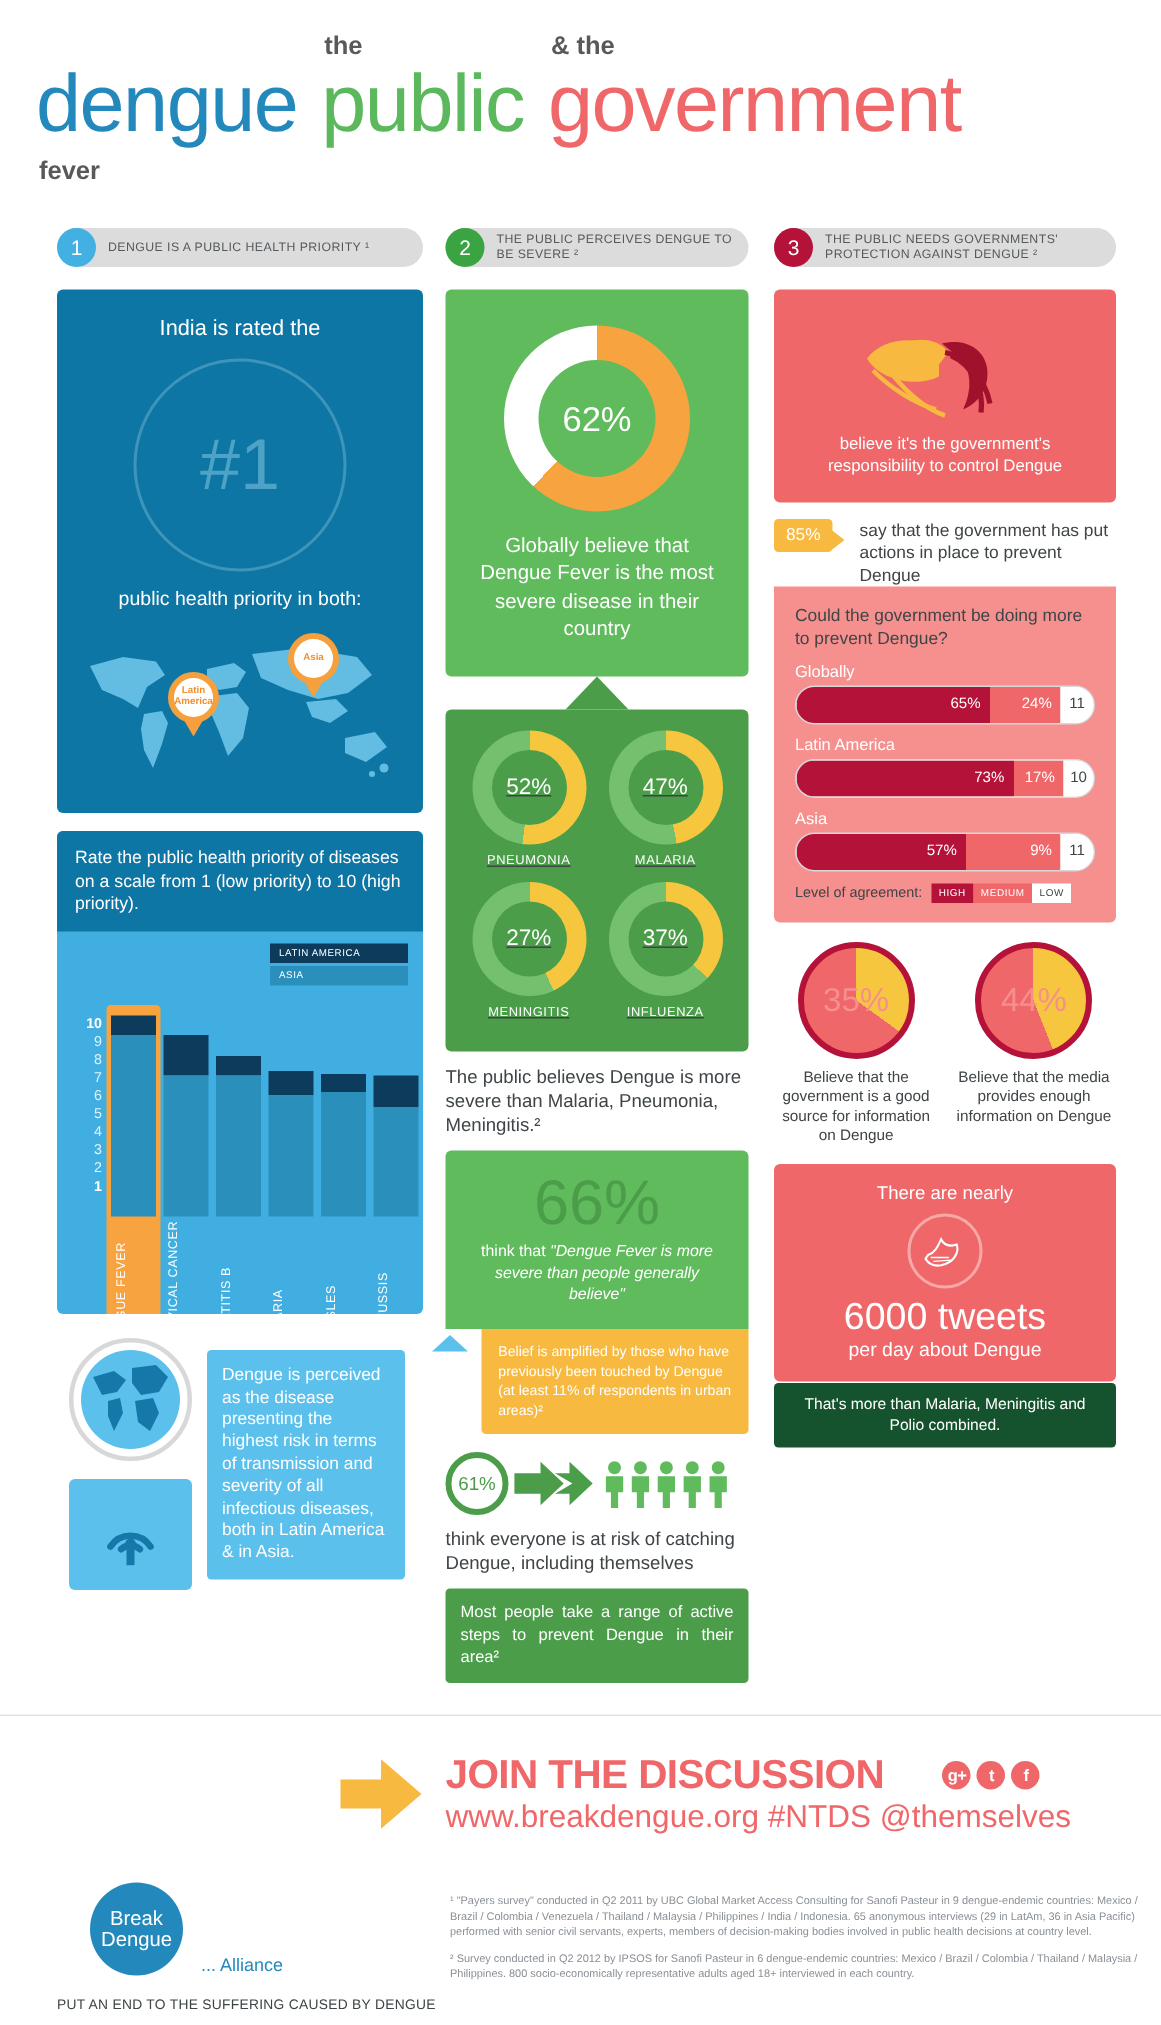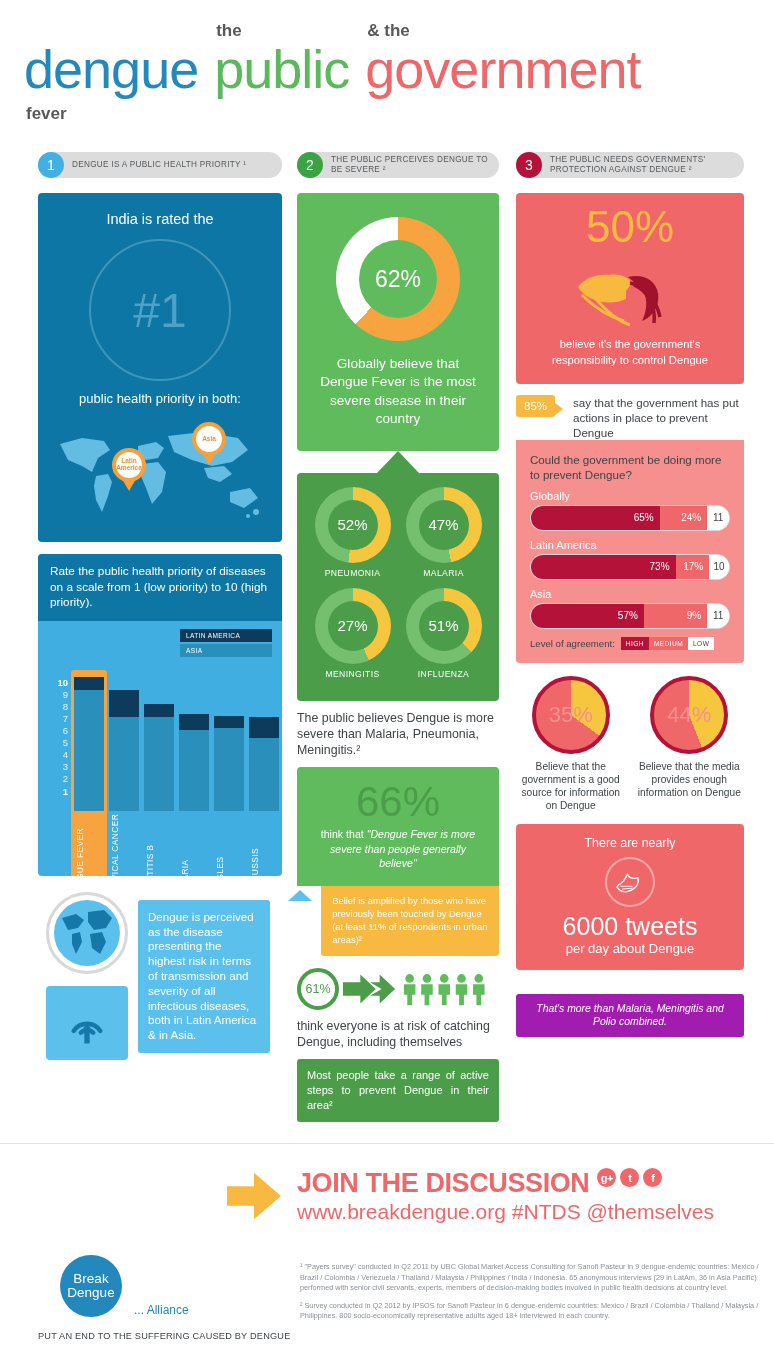--- a/index.html
+++ b/index.html
@@ -100,21 +100,21 @@
   
   .card-green { background: #5fbb5c; border-radius: 4px; padding: 20px 16px 22px; }
   .donut-big { width: 124px; height: 124px; margin: 4px auto 14px; border-radius: 50%;
     display: flex; align-items: center; justify-content: center; position: relative; }
   .donut-hole { width: 78px; height: 78px; border-radius: 50%; background: #5fbb5c;
     display: flex; align-items: center; justify-content: center; color: #fff; font-size: 23px; }
   .green-text { color: #fff; font-size: 13.6px; text-align: center; line-height: 1.36; }
   .arrow-up-green { width: 0; height: 0; margin: 0 auto; border-left: 21px solid transparent;
     border-right: 21px solid transparent; border-bottom: 22px solid #4b9d49; }
   .card-green2 { background: #4b9d49; border-radius: 4px; padding: 14px 10px 12px; }
-  .dgrid { display: flex; flex-wrap: wrap; }
+  .dgrid { display: flex; flex-wrap: wrap; text-decoration: underline; }
   .dcell { width: 50%; text-align: center; margin-bottom: 10px; }
   .donut-sm { width: 76px; height: 76px; margin: 0 auto 5px; border-radius: 50%;
     display: flex; align-items: center; justify-content: center; }
   .donut-sm-hole { width: 50px; height: 50px; border-radius: 50%; background: #4b9d49;
     display: flex; align-items: center; justify-content: center; color: #fff; font-size: 15px; }
   .dlabel { color: #fff; font-size: 8.6px; letter-spacing: .4px; }
   .cap-dark { font-size: 12.4px; color: #3f4447; line-height: 1.3; margin: 9px 0 9px; }
   .card-66 { background: #5fbb5c; border-radius: 4px 4px 0 0; padding: 14px 14px 16px; text-align: center; }
   .big66 { font-size: 42px; color: #4b9d49; line-height: 1; }
   .card66-sub { color: #ffffff; font-size: 10.6px; line-height: 1.35; margin-top: 4px; }
@@ -162,28 +162,28 @@
   .piecell { width: 48%; text-align: center; }
   .pie { width: 78px; height: 78px; border-radius: 50%; margin: 0 auto 6px; border: 4px solid #b5123a;
     display: flex; align-items: center; justify-content: center; color: #f5908e; font-size: 22px; }
   .pie-cap { font-size: 10.2px; color: #3f4447; line-height: 1.28; }
   .card-tweet { background: #f0676a; border-radius: 4px; margin-top: 12px; padding: 12px 14px 14px; text-align: center; }
   .tw-top { color: #fff; font-size: 12.4px; }
   .tw-circle { width: 50px; height: 50px; border-radius: 50%; border: 2px solid #f7a9a6; margin: 7px auto 6px;
     display: flex; align-items: center; justify-content: center; }
   .tw-big { color: #fff; font-size: 25px; line-height: 1.1; }
   .tw-sub { color: #fff; font-size: 13px; }
-  .card-tweet2 { background: #a21caf; border-radius: 3px; margin-top: 24px; padding: 8px 10px;
-    color: #fff; font-size: 10.4px; text-align: center; line-height: 1.3; font-style: italic; }
+  .card-tweet2 { background: #14532d; border-radius: 3px; margin-top: 1px; padding: 8px 10px;
+    color: #fff; font-size: 10.4px; text-align: center; line-height: 1.3; }
 
   
   .divider { position: absolute; left: 0; top: 1143px; width: 774px; height: 1px; background: #e2e2e2; }
   .join-wrap { position: absolute; left: 225px; top: 1168px; width: 540px; display: flex; align-items: center; }
   .join-col { flex: 1; }
-  .join-title { font-size: 27px; font-weight: bold; color: #f0676a; letter-spacing: -.4px; display: flex; align-items: flex-start; }
+  .join-title { font-size: 27px; font-weight: bold; color: #f0676a; letter-spacing: -.4px; display: flex; align-items: center; gap: 31px; }
   .social { display: inline-flex; gap: 4px; margin-left: 8px; }
   .sbtn { width: 19px; height: 19px; border-radius: 50%; background: #f0676a; color: #fff;
     font-size: 11px; display: flex; align-items: center; justify-content: center; }
   .join-url { font-size: 21px; color: #f0676a; margin-top: 1px; }
 
   .brand { position: absolute; left: 38px; top: 1255px; width: 255px; }
   .brand-circle { width: 62px; height: 62px; border-radius: 50%; background: #2389bd; color: #fff;
     display: flex; flex-direction: column; align-items: center; justify-content: center;
     font-size: 13.5px; line-height: 1.05; margin-left: 22px; }
   .brand-alliance { font-size: 12px; color: #2389bd; text-align: left; margin-left: 96px; margin-top: -14px; }
@@ -398,21 +398,21 @@
           <div class="dlabel">MALARIA</div>
         </div>
         <div class="dcell">
           <div class="donut-sm" style="background: conic-gradient(rgb(247, 198, 63) 0deg, rgb(247, 198, 63) 154.8deg, rgb(116, 192, 111) 154.8deg, rgb(116, 192, 111) 360deg);">
             <div class="donut-sm-hole">27%</div>
           </div>
           <div class="dlabel">MENINGITIS</div>
         </div>
         <div class="dcell">
           <div class="donut-sm" style="background: conic-gradient(rgb(247, 198, 63) 0deg, rgb(247, 198, 63) 133.2deg, rgb(116, 192, 111) 133.2deg, rgb(116, 192, 111) 360deg);">
-            <div class="donut-sm-hole">51%</div>
+            <div class="donut-sm-hole">37%</div>
           </div>
           <div class="dlabel">INFLUENZA</div>
         </div>
       </div>
   </div>
 
   <div class="cap-dark">The public believes Dengue is more severe than Malaria, Pneumonia, Meningitis.²</div>
 
   <div class="card-66">
     <div class="big66">66%</div>
@@ -454,21 +454,20 @@
     </svg>
   </div>
   <div class="cap-dark2">think everyone is at risk of catching Dengue, including themselves</div>
 
   <div class="card-green3">Most people take a range of active steps to prevent Dengue in their area²</div>
 </div>
 
 <div class="col col3">
 
   <div class="card-red">
-    <div class="big50">50%</div>
     <svg viewBox="0 0 140 80" width="140" height="80" style="margin:0 auto 6px;display:block;">
       <path d="M18,36 C28,22 52,20 66,30 L66,48 C50,56 26,50 18,36 Z" fill="#f7b93f"></path>
       <path d="M36,30 C48,20 66,22 72,32 L66,40 C54,38 42,34 36,30 Z" fill="#f7b93f"></path>
       <path d="M68,26 C84,22 96,30 98,42 C100,56 92,66 82,70 C88,58 88,44 80,36 Z" fill="#a0122c"></path>
       <path d="M70,32 C84,34 96,48 100,66" stroke="#a0122c" stroke-width="3.5" fill="none"></path>
       <path d="M74,34 C88,40 96,56 94,72" stroke="#a0122c" stroke-width="3.5" fill="none"></path>
       <path d="M22,44 C34,56 50,66 64,70" stroke="#f7b93f" stroke-width="3" fill="none"></path>
       <path d="M36,48 C46,60 58,70 70,74" stroke="#f7b93f" stroke-width="3" fill="none"></path>
     </svg>
     <div class="red-sub">believe it's the government's responsibility to control Dengue</div>

